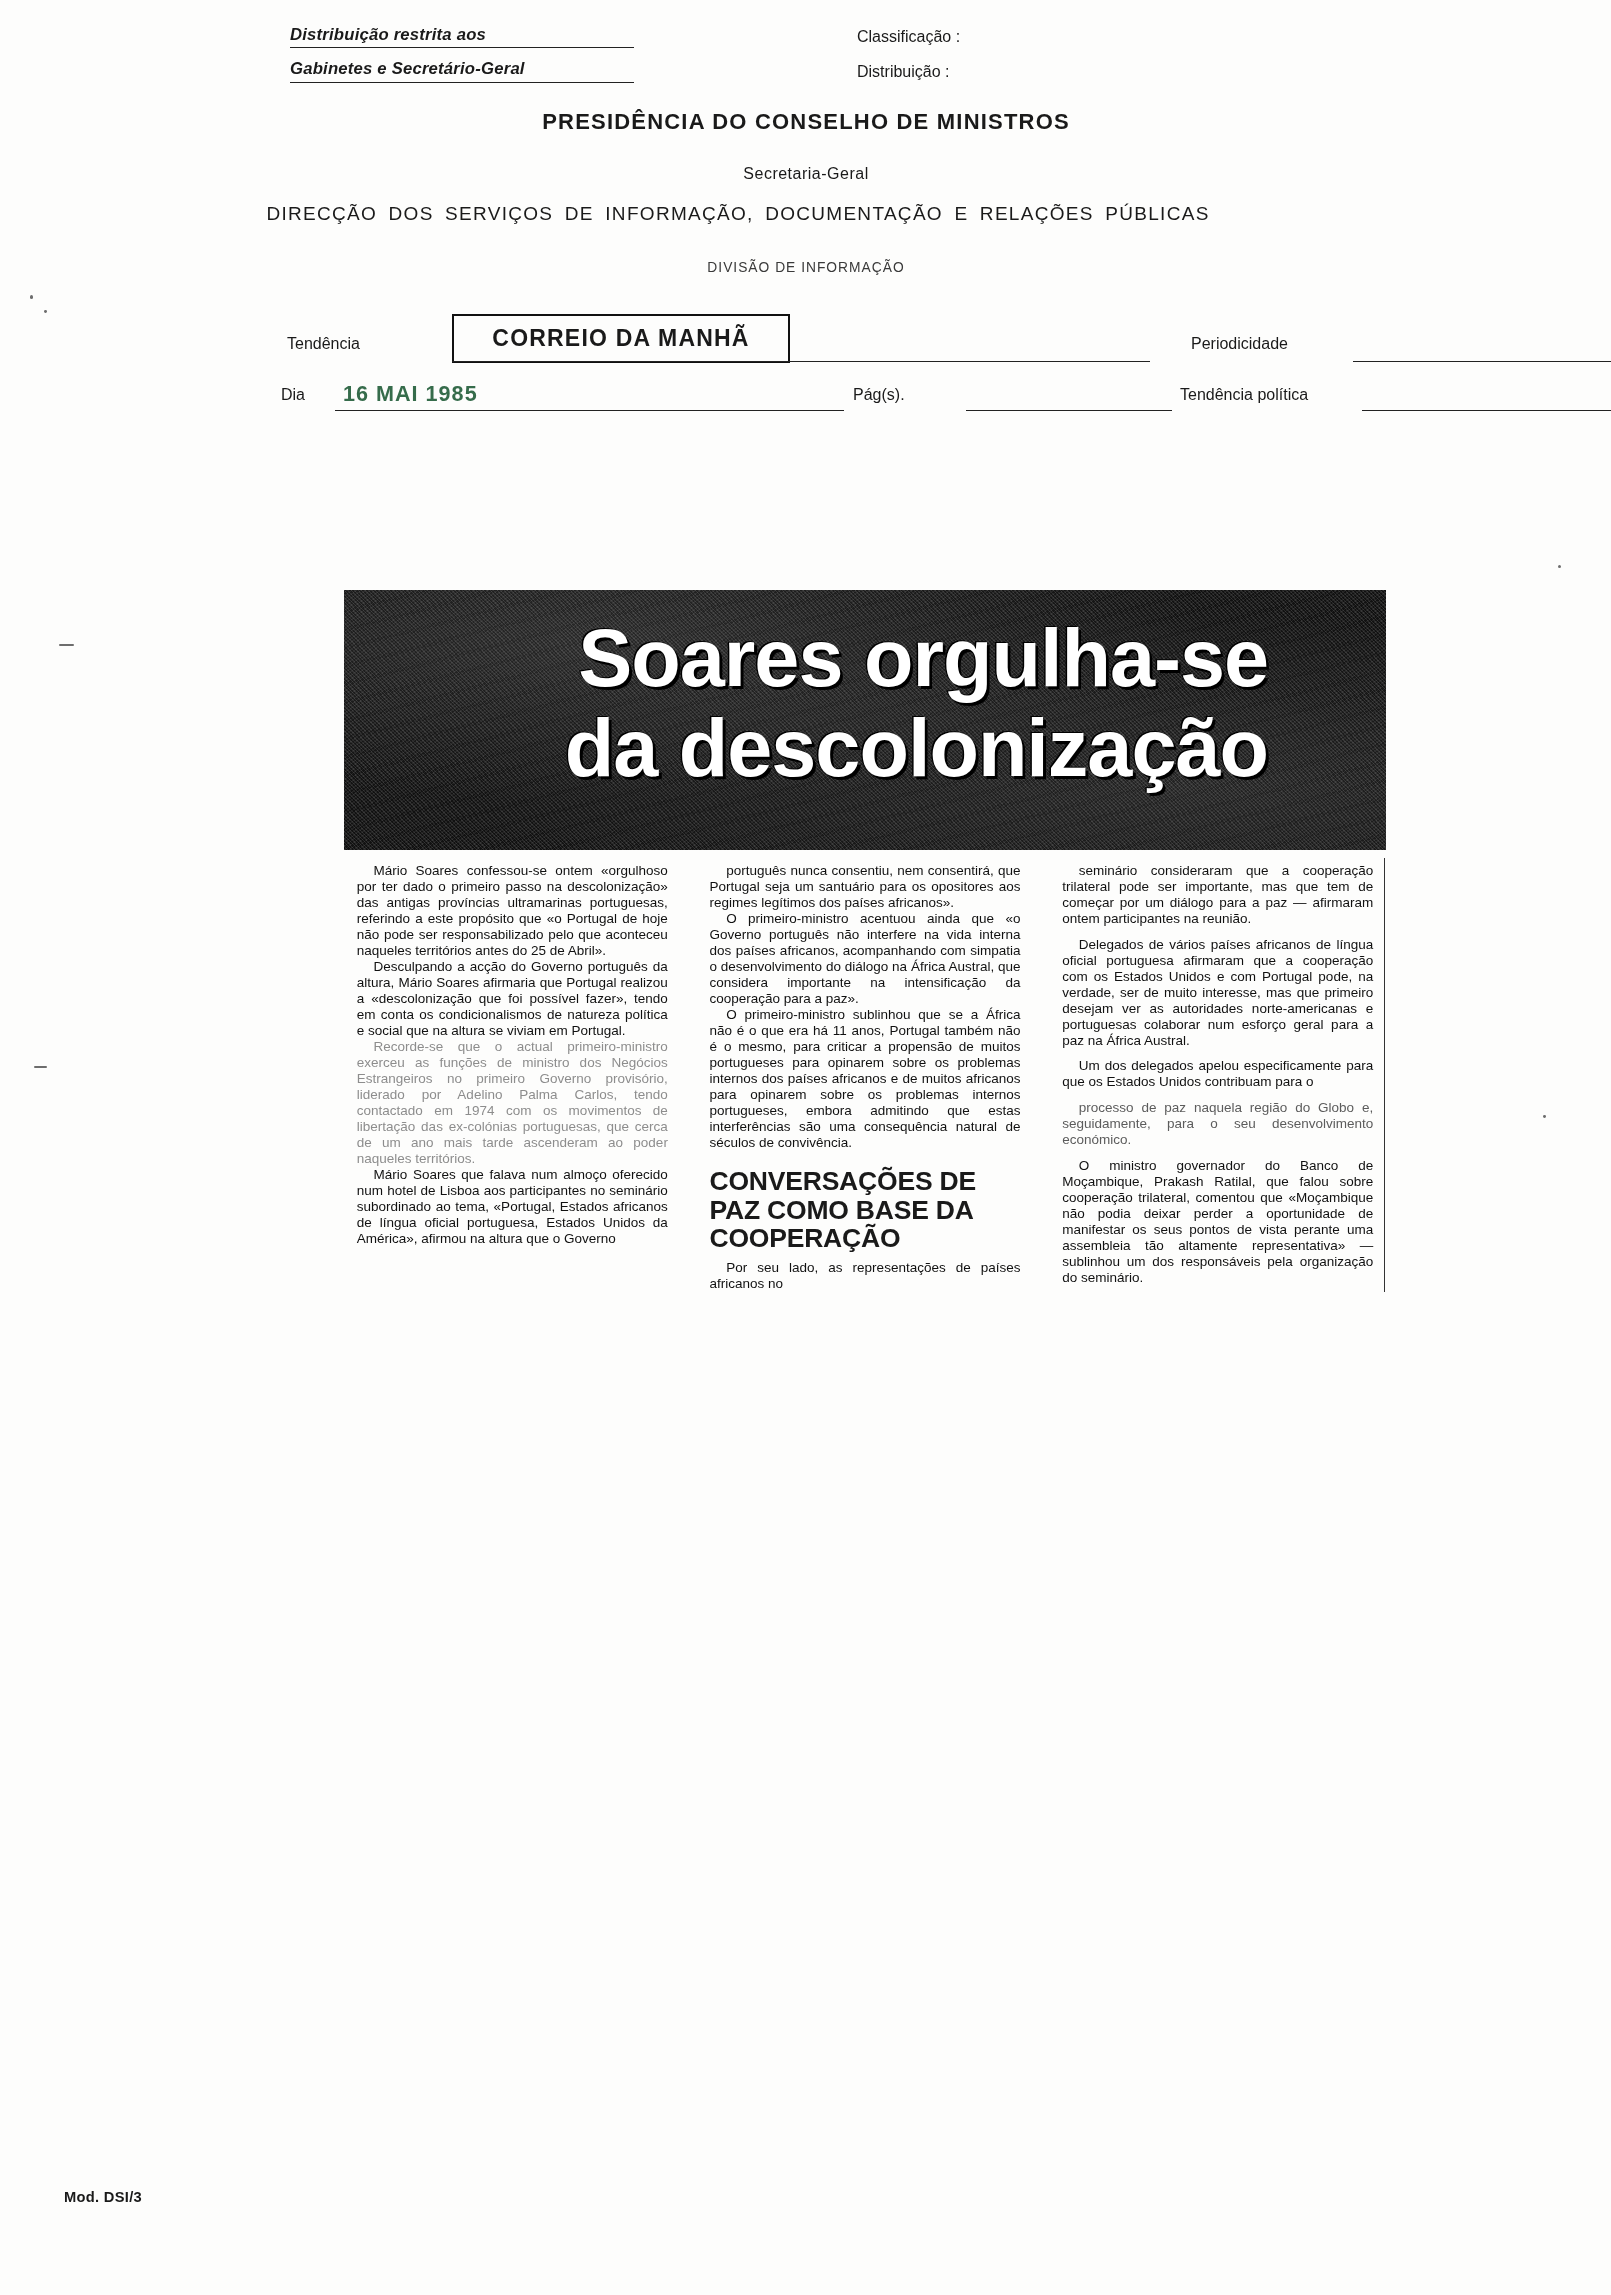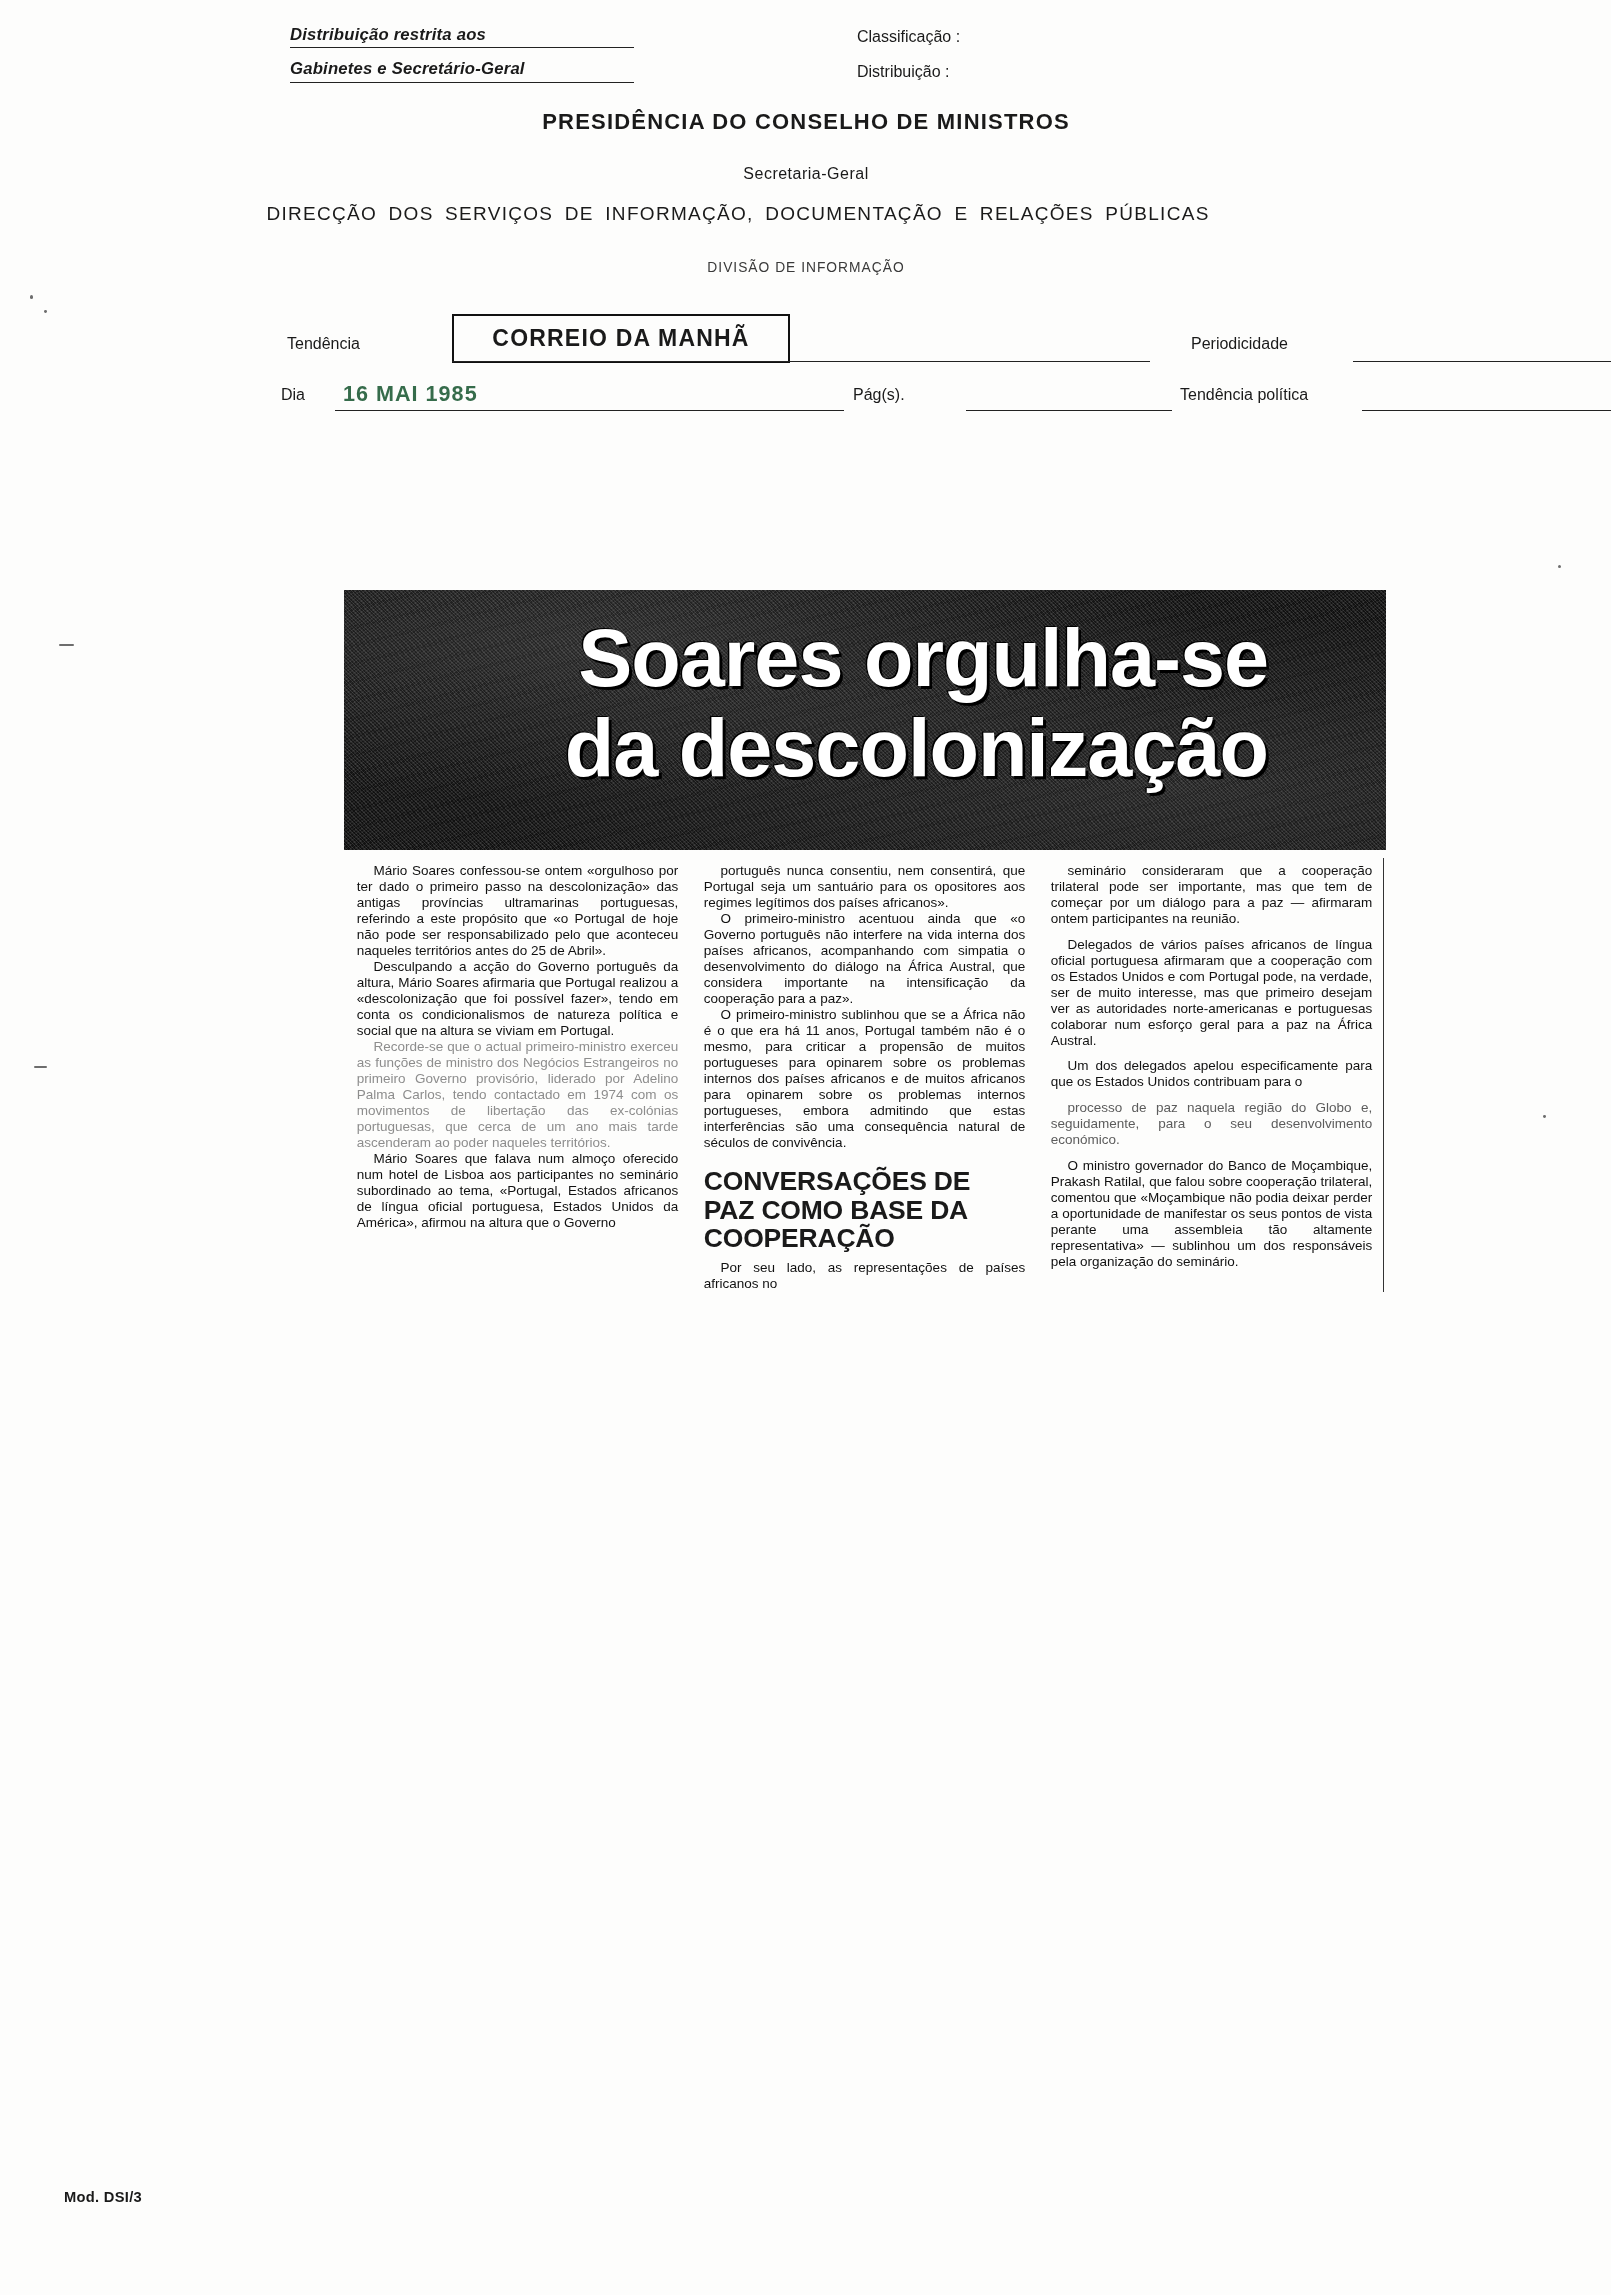--- a/index.html
+++ b/index.html
@@ -242,21 +242,21 @@
     font-size: 81px;
     line-height: 1;
     text-shadow: 2.9px 2.9px 0 #000, -1.5px -1.5px 0 #000;
   }
 
   .cols {
     position: relative;
     width: 1042px;
     margin-top: 12.8px;
     display: flex;
-    gap: 0px;
+    gap: 16px;
   }
   .col {
     position: relative;
     width: 347px;
     padding: 0 12.8px;
     box-sizing: border-box;
   }
   .col + .col { border-left: 0; }
   .col.c3::after {
     content: "";

